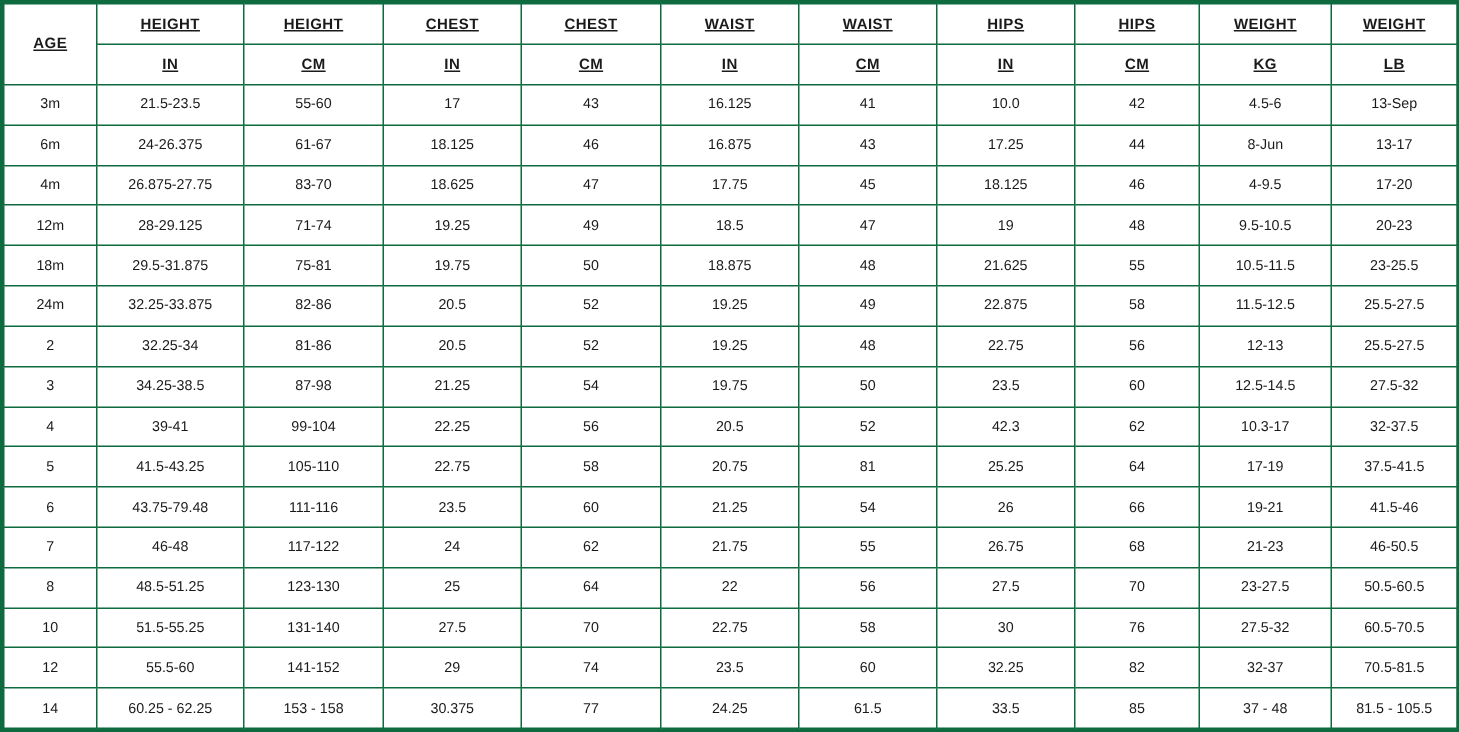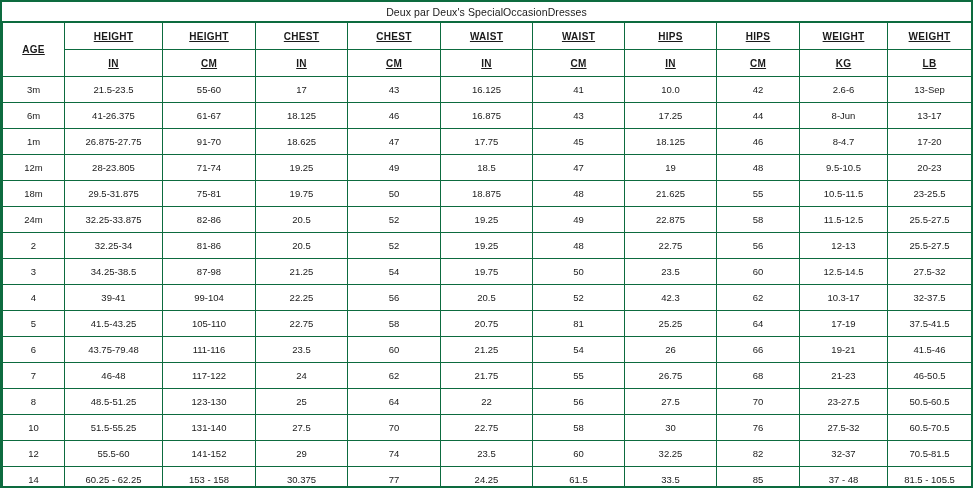--- a/index.html
+++ b/index.html
@@ -79,23 +79,20 @@
   col.c7 { width: 92px; }
   col.c8 { width: 83px; }
   col.c9 { width: 88px; }
   col.c10 { width: 84px; }
 </style>
 </head>
 <body>
 
 <div class="page">
 
-  <div class="title-bar">
-    <span class="title-text">Deux par Deux's SpecialOccasionDresses</span>
-  </div>
 
   <table class="size-chart">
     <colgroup>
       <col class="c0">
         <col class="c1">
         <col class="c2">
         <col class="c3">
         <col class="c4">
         <col class="c5">
       <col class="c6">
@@ -135,52 +132,52 @@
         <tr>
           <td>3m</td>
           <td>21.5-23.5</td>
           <td>55-60</td>
           <td>17</td>
           <td>43</td>
           <td>16.125</td>
           <td>41</td>
           <td>10.0</td>
           <td>42</td>
-          <td>2.6-6</td>
+          <td>4.5-6</td>
           <td>13-Sep</td>
         </tr>
         <tr>
           <td>6m</td>
-          <td>41-26.375</td>
+          <td>24-26.375</td>
           <td>61-67</td>
           <td>18.125</td>
           <td>46</td>
           <td>16.875</td>
           <td>43</td>
           <td>17.25</td>
           <td>44</td>
           <td>8-Jun</td>
           <td>13-17</td>
         </tr>
         <tr>
-          <td>1m</td>
+          <td>4m</td>
           <td>26.875-27.75</td>
-          <td>91-70</td>
+          <td>83-70</td>
           <td>18.625</td>
           <td>47</td>
           <td>17.75</td>
           <td>45</td>
           <td>18.125</td>
           <td>46</td>
-          <td>8-4.7</td>
+          <td>4-9.5</td>
           <td>17-20</td>
         </tr>
         <tr>
           <td>12m</td>
-          <td>28-23.805</td>
+          <td>28-29.125</td>
           <td>71-74</td>
           <td>19.25</td>
           <td>49</td>
           <td>18.5</td>
           <td>47</td>
           <td>19</td>
           <td>48</td>
           <td>9.5-10.5</td>
           <td>20-23</td>
         </tr>

